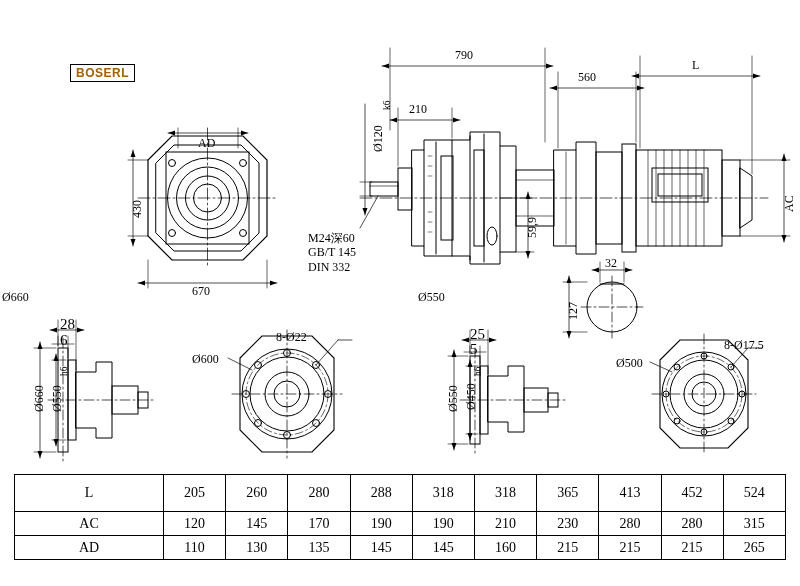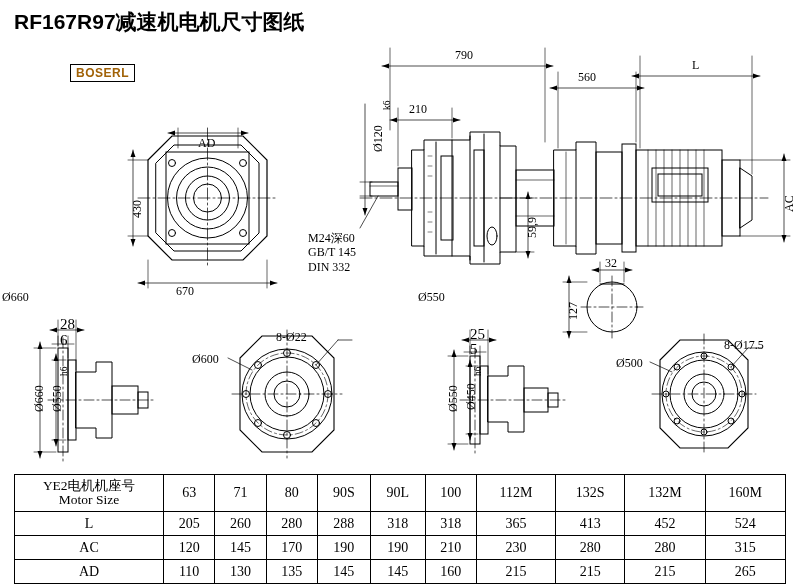--- a/index.html
+++ b/index.html
@@ -82,21 +82,20 @@
   }
   #spec-table tr:first-child td { height: 34px; }
   .hdr-cn { display:block; font-size: 13.5px; line-height: 1.05; }
   .hdr-en { display:block; font-size: 13.5px; line-height: 1.05; font-family:"Liberation Serif", serif; }
 </style>
 </head>
 <body>
 
 <div class="page">
 
-  <div id="title">RF167R97减速机电机尺寸图纸</div>
   <div id="logo">BOSERL</div>
 
   <svg class="draw" viewBox="0 0 800 586">
     <g fill="none" stroke="#000" stroke-width="1" stroke-linecap="round">
 
       <polygon points="148,160 172,136 243,136 267,160 267,236 243,260 172,260 148,236" stroke-width="1.2"></polygon>
       <polygon points="156,163 174,145 241,145 259,163 259,233 241,251 174,251 156,233"></polygon>
 
       <rect x="166" y="152" width="83" height="92"></rect>
 
@@ -363,21 +362,21 @@
   <div class="lbl tiny rot90" style="left:382px; top:110px;">k6</div>
 
   <div class="lbl rot90" style="left:525px; top:238px;">59,9</div>
   <div class="lbl rot90" style="left:782px; top:212px;">AC</div>
 
   <div class="lbl" style="left:605px; top:256px;">32</div>
   <div class="lbl rot90" style="left:566px; top:320px;">127</div>
 
   <div class="lbl" style="left:198px; top:136px;">AD</div>
   <div class="lbl rot90" style="left:130px; top:218px;">430</div>
-  <div class="lbl" style="left:176px; top:284px;font-family:Liberation Serif, serif;">670</div>
+  <div class="lbl" style="left:192px; top:284px;font-family:Liberation Serif, serif;">670</div>
 
   <div class="lbl" style="left:308px; top:230px;">M24深60</div>
   <div class="lbl" style="left:308px; top:245px;">GB/T 145</div>
   <div class="lbl" style="left:308px; top:260px;">DIN 332</div>
 
   <div class="lbl" style="left:2px; top:290px;">Ø660</div>
   <div class="lbl" style="left:418px; top:290px;">Ø550</div>
 
   <div class="lbl small" style="left:60px; top:316px;">28</div>
   <div class="lbl small" style="left:60px; top:332px;">6</div>
@@ -394,36 +393,20 @@
 
   <div class="lbl rot90" style="left:446px; top:412px;">Ø550</div>
   <div class="lbl rot90" style="left:464px; top:410px;">Ø450</div>
   <div class="lbl tiny rot90" style="left:473px; top:376px;">h6</div>
 
   <div class="lbl" style="left:616px; top:356px;">Ø500</div>
   <div class="lbl" style="left:724px; top:338px;">8-Ø17.5</div>
 
   <table id="spec-table">
     <tbody>
-      <tr>
-        <td class="rowhead">
-          <span class="hdr-cn">YE2电机机座号</span>
-          <span class="hdr-en">Motor Size</span>
-        </td>
-        <td>63</td>
-        <td>71</td>
-        <td>80</td>
-        <td>90S</td>
-        <td>90L</td>
-        <td>100</td>
-        <td>112M</td>
-        <td>132S</td>
-        <td>132M</td>
-        <td>160M</td>
-      </tr>
       <tr>
         <td class="rowhead">L</td>
         <td>205</td>
         <td>260</td>
         <td>280</td>
         <td>288</td>
         <td>318</td>
         <td>318</td>
         <td>365</td>
         <td>413</td>

